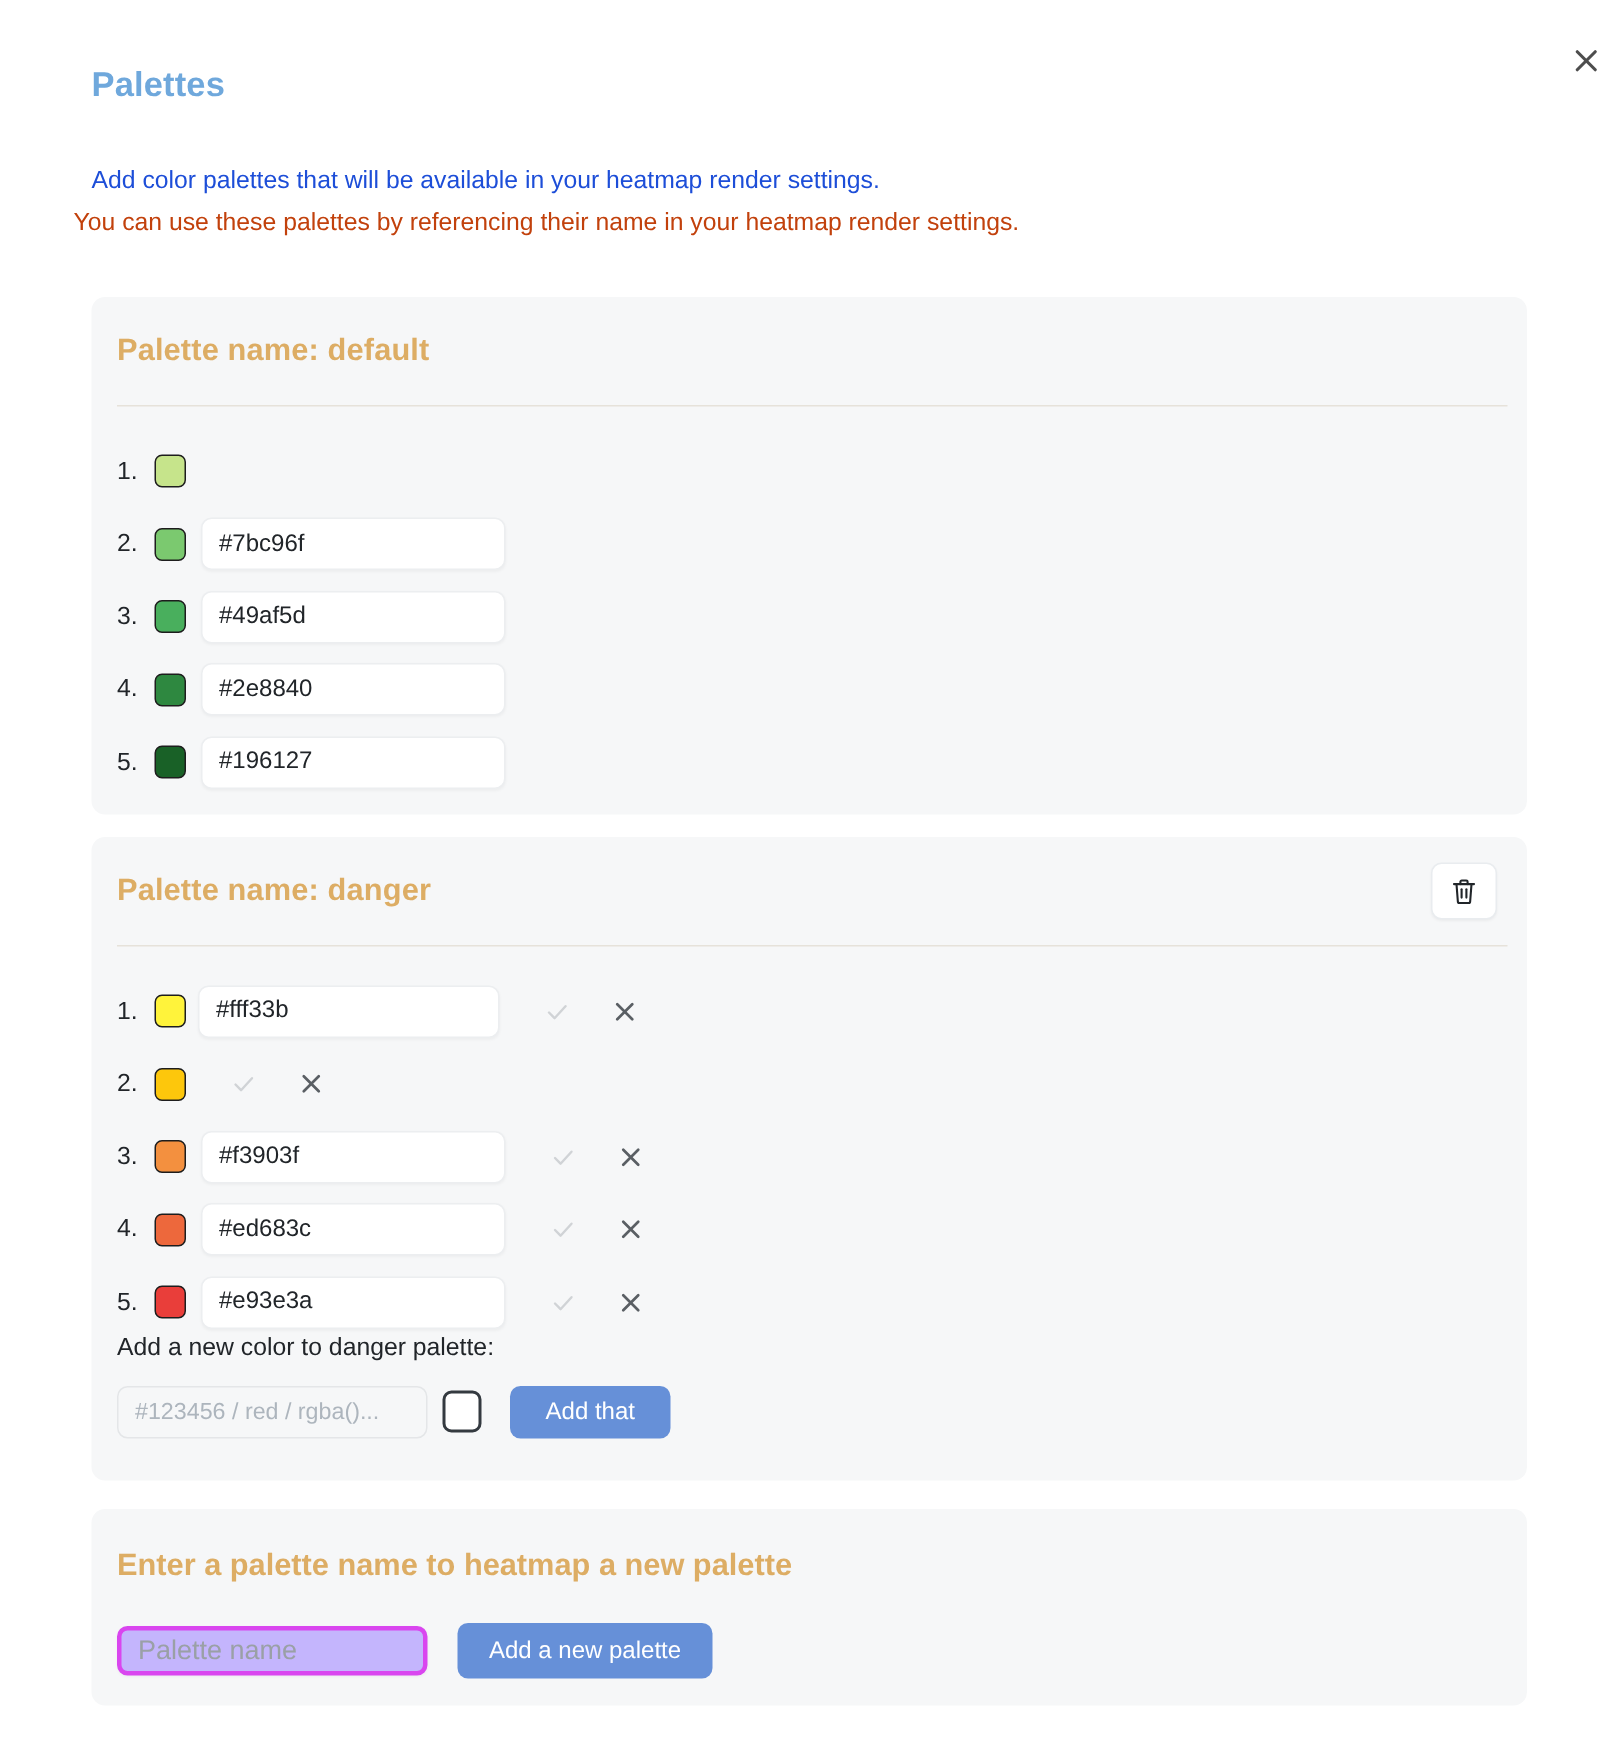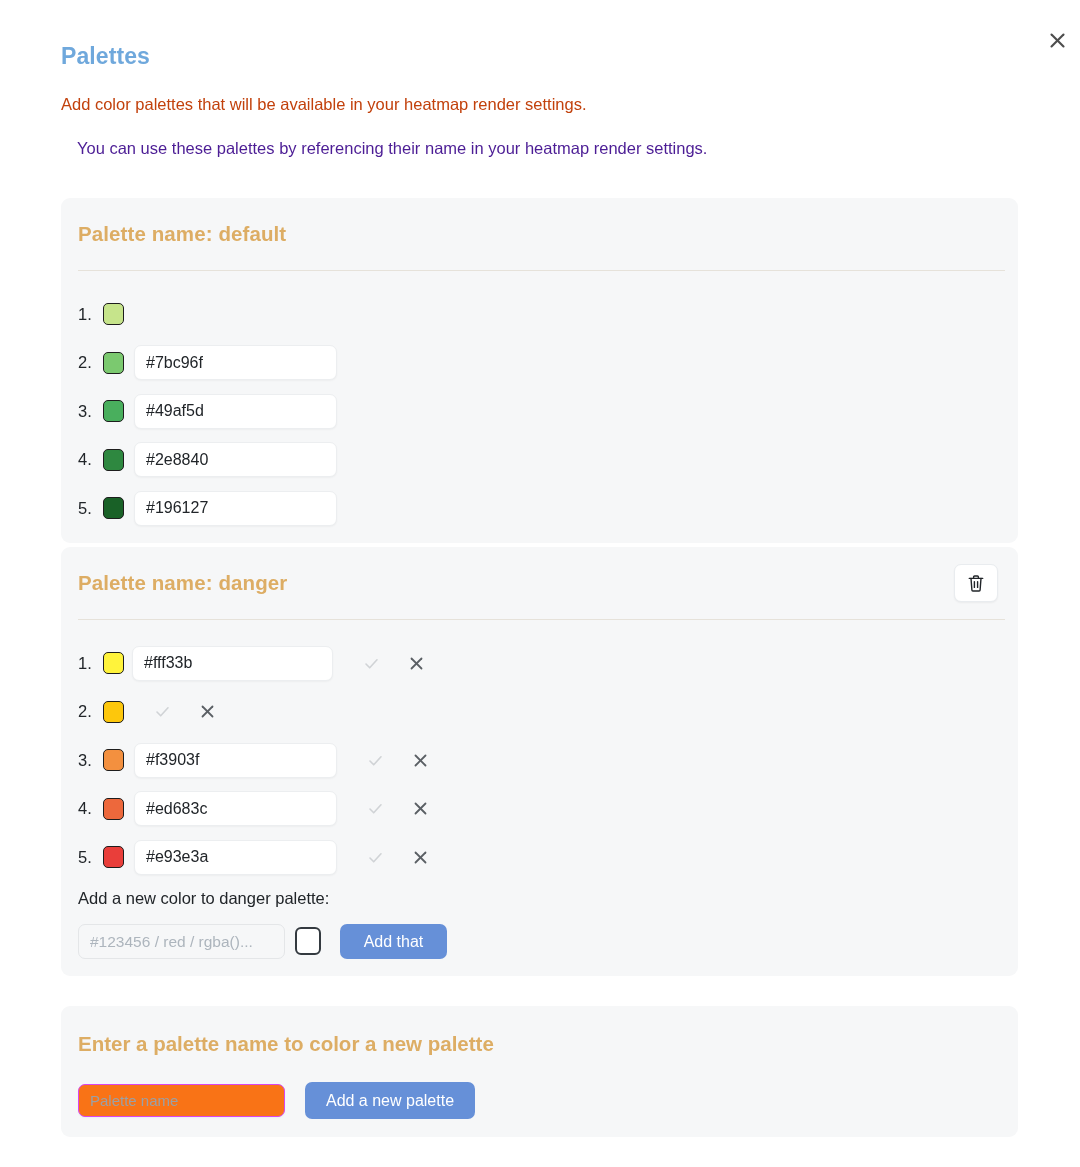--- a/index.html
+++ b/index.html
@@ -23,31 +23,31 @@
     color: #4d4d4d;
   }
   .close-btn svg { display:block; }
 
   
   .page-title {
     position: absolute; left: 61px; top: 27px;
     font-size: 23px; font-weight: bold; letter-spacing: .1px;
     color: #6fa8dc; margin: 0;
   }
-  .intro-1 { position: absolute; left: 61px; top: 79px; font-size: 16.5px; color: #c2410c; }
-  .intro-2 { position: absolute; left: 77px; top: 123px; font-size: 16.5px; color: #4c1d95; }
+  .intro-1 { position: absolute; left: 61px; top: 95px; font-size: 16.5px; color: #1d4ed8; }
+  .intro-2 { position: absolute; left: 49px; top: 123px; font-size: 16.5px; color: #c2410c; }
 
   
   .card {
     position: absolute; left: 61px; width: 957px;
     background: #f6f7f8;
     border-radius: 9px;
   }
   #card-default { top: 182px;  height: 345px; }
-  #card-danger  { top: 531px;  height: 429px; }
+  #card-danger  { top: 542px;  height: 429px; }
   #card-new     { top: 990px;  height: 131px; }
 
   .card-title {
     position: absolute; left: 17px; top: 24px;
     font-size: 20.5px; font-weight: bold;
     color: #ddad64; letter-spacing: .1px;
   }
   .card-divider {
     position: absolute; left: 17px; top: 72px;
     width: 927px; height: 1px; background: #e6e2da;
@@ -119,22 +119,22 @@
   #add-color-btn { position: absolute; left: 340px; top: 908px; width: 107px; height: 35px; }
 
   
   #new-palette-title {
     position: absolute; left: 17px; top: 26px;
     font-size: 20.5px; font-weight: bold; color: #ddad64;
   }
   .new-palette-input {
     position: absolute; left: 78px; top: 1068px;
     width: 207px; height: 33px;
-    background: #f97316; border: 1px solid #d946ef; border-radius: 7px;
-    font-family: "Liberation Sans", sans-serif; font-size: 15px;
+    background: #c4b5fd; border: 3px solid #d946ef; border-radius: 7px;
+    font-family: "Liberation Sans", sans-serif; font-size: 18px;
     padding: 0 11px; outline: none; color: #212529;
     box-shadow: 0 1px 2px rgba(0,0,0,.04);
   }
   .new-palette-input::placeholder { color: #9aa0a6; }
   #add-palette-btn { position: absolute; left: 305px; top: 1066px; width: 170px; height: 37px; }
 
   .bottom-rule {
     position: absolute; left: 0; top: 1155px; width: 1080px; height: 1px;
     background: #dee2e6;
   }
@@ -296,19 +296,19 @@
 
     </div>
   </div>
 
   <div class="add-color-label">Add a new color to danger palette:</div>
   <input class="add-color-input" placeholder="#123456 / red / rgba()..." style="">
   <span class="picker-swatch"></span>
   <button class="btn-primary" id="add-color-btn">Add that</button>
 
   <div class="card" id="card-new">
-    <div id="new-palette-title">Enter a palette name to color a new palette</div>
+    <div id="new-palette-title">Enter a palette name to heatmap a new palette</div>
   </div>
   <input class="new-palette-input" placeholder="Palette name" style="">
   <button class="btn-primary" id="add-palette-btn">Add a new palette</button>
 
   <div class="bottom-rule"></div>
 </div>
 
 </body></html>

